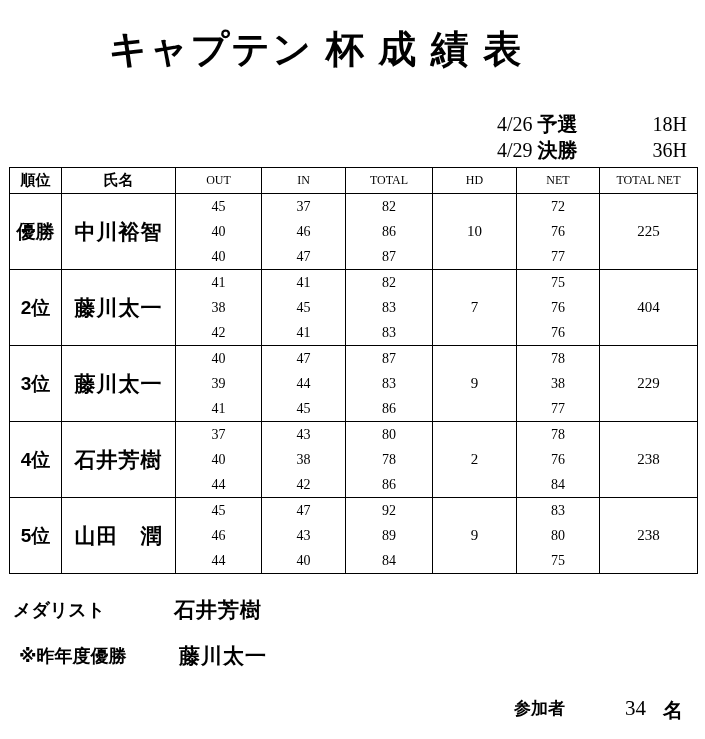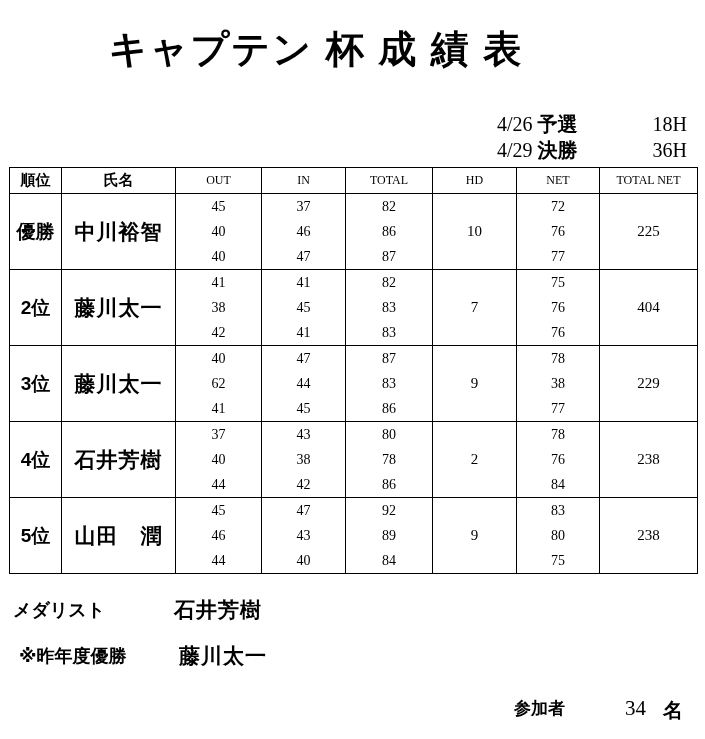--- a/index.html
+++ b/index.html
@@ -214,21 +214,21 @@
             <div class="line">76</div>
             <div class="line">76</div>
           </td>
       <td class="single">404</td>
     </tr>
         <tr>
       <td class="rank">3位</td>
       <td class="name">藤川太一</td>
       <td class="nums">
             <div class="line">40</div>
-            <div class="line">62</div>
+            <div class="line">39</div>
             <div class="line">41</div>
           </td>
       <td class="nums">
             <div class="line">47</div>
             <div class="line">44</div>
             <div class="line">45</div>
           </td>
       <td class="nums">
             <div class="line">87</div>
             <div class="line">83</div>

